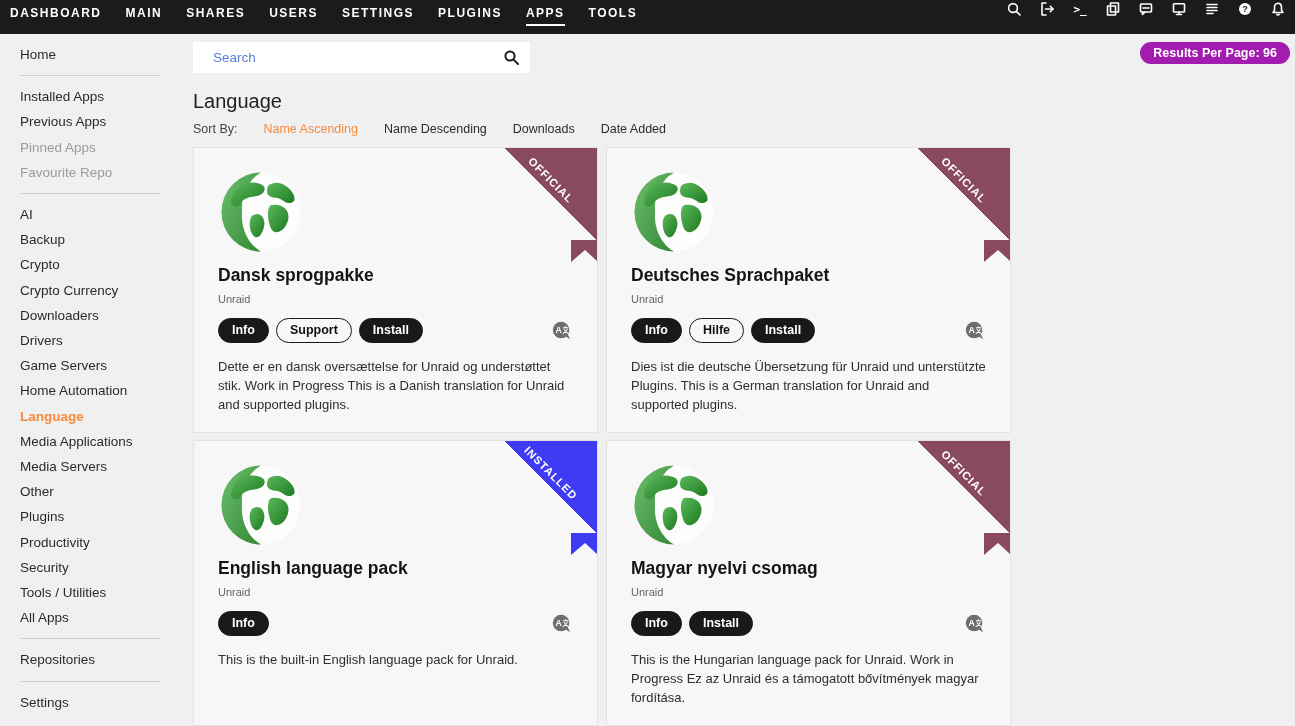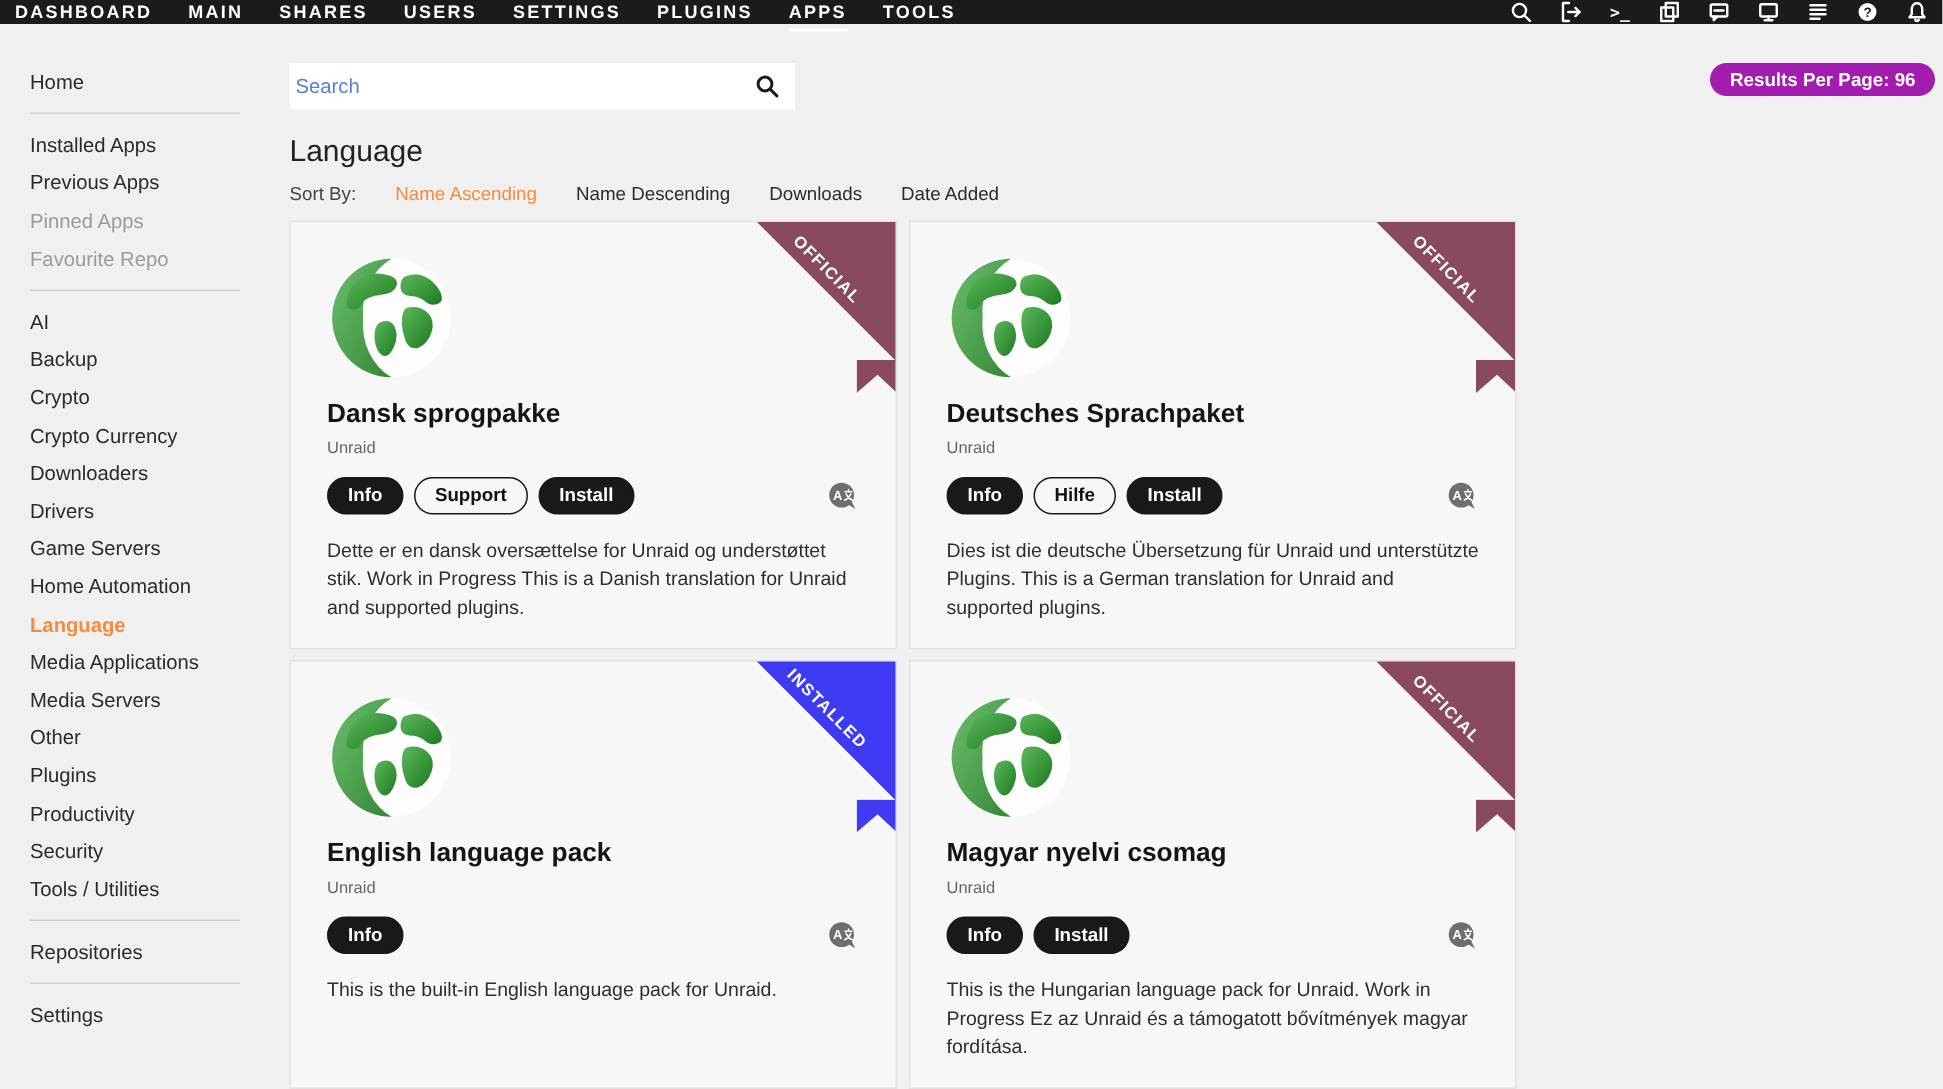--- a/index.html
+++ b/index.html
@@ -1,40 +1,40 @@
 <!DOCTYPE html>
 <html><head>
 <meta charset="utf-8">
 <style>
   * { margin:0; padding:0; box-sizing:border-box; }
   html,body { width:1295px; height:726px; }
   body { font-family:"Liberation Sans", sans-serif; background:#f0f0f0; overflow:hidden; position:relative; }
 
   
-  .topnav { height:16px; background:#1c1b1b; display:flex; align-items:center; padding:0 8px 0 10px; }
+  .topnav { height:34px; background:#1c1b1b; display:flex; align-items:flex-start; padding:0 8px 0 10px; }
   .topnav .menu { display:flex; align-items:center; gap:24px; }
   .nav-item { color:#fff; font-size:12px; font-weight:bold; letter-spacing:1.5px; cursor:pointer;
               padding:6px 0 4px 0; border-bottom:2px solid transparent; line-height:14px; }
   .nav-item.active { border-bottom:2px solid #fff; }
   .topnav .icons { margin-left:auto; display:flex; align-items:center; gap:15px; }
   .tn-icon { width:18px; height:18px; display:flex; align-items:center; justify-content:center; cursor:pointer; }
   .tn-icon svg { width:16px; height:16px; stroke:#fff; fill:none; stroke-width:1.6; stroke-linecap:round; stroke-linejoin:round; }
   .tn-icon .term { color:#fff; font-family:"DejaVu Sans Mono", monospace; font-size:11px; font-weight:bold; }
 
   
   .sidebar { position:absolute; left:0; top:30px; width:185px; bottom:0; padding:12px 0 0 20px; font-size:13.5px; color:#2b2b2b; }
   .side-item { line-height:25.2px; cursor:pointer; white-space:nowrap; }
   .side-item.disabled { color:#9b9b9b; cursor:default; }
   .side-item.active { color:#f78b3d; font-weight:bold; }
   .side-divider { border-top:1px solid #cfcfcf; width:140px; margin:8px 0; }
 
   
   .main { position:absolute; left:193px; top:30px; right:0; bottom:0; }
   .toprow { display:flex; align-items:flex-start; margin-top:12px; }
-  .searchbox { width:337px; height:31px; background:#fff; display:flex; align-items:center; padding:0 10px 0 4px;gap:44px; }
+  .searchbox { width:337px; height:31px; background:#fff; display:flex; align-items:center; padding:0 10px 0 20px;gap:44px; }
   .searchbox input { border:none; outline:none; flex:1; font-size:13.5px; color:#333; background:transparent; font-family:"Liberation Sans",sans-serif; }
   .searchbox input::placeholder { color:#5a7fd6; opacity:1; }
   .searchbox svg { width:17px; height:17px; stroke:#1a1a1a; fill:none; stroke-width:2; stroke-linecap:round; }
   .results-pill { margin-left:auto; margin-right:5px; background:#a21caf; color:#fff; font-size:12.5px; font-weight:bold;
                   border-radius:12px; padding:4px 13px; cursor:pointer; }
   .page-title { font-size:20px; font-weight:400; color:#222; margin-top:17px; }
   .sortrow { display:flex; align-items:center; gap:26px; margin-top:9px; font-size:12.5px; color:#2b2b2b; }
   .sort-label { color:#444; }
   .sort-opt { cursor:pointer; }
   .sort-opt.active { color:#f78b3d; }
@@ -167,20 +167,21 @@
   <div class="side-item">Game Servers</div>
   <div class="side-item">Home Automation</div>
   <div class="side-item active">Language</div>
   <div class="side-item">Media Applications</div>
   <div class="side-item">Media Servers</div>
   <div class="side-item">Other</div>
   <div class="side-item">Plugins</div>
   <div class="side-item">Productivity</div>
   <div class="side-item">Security</div>
   <div class="side-item">Tools / Utilities</div>
+  <div class="side-item">All Apps</div>
   <div class="side-divider"></div>
   <div class="side-item">Repositories</div>
   <div class="side-divider"></div>
   <div class="side-item">Settings</div>
 </aside>
 
 <main class="main">
   <div class="toprow">
     <div class="searchbox">
       <input type="text" placeholder="Search" style="">

